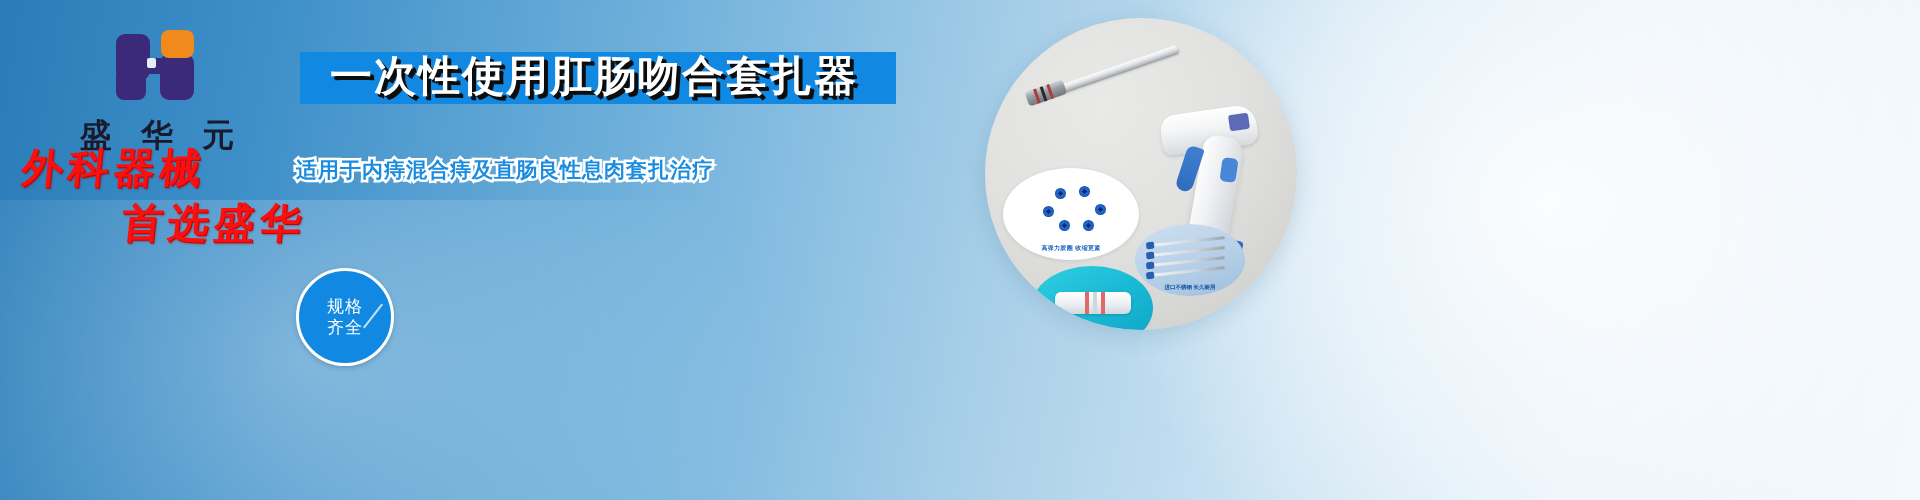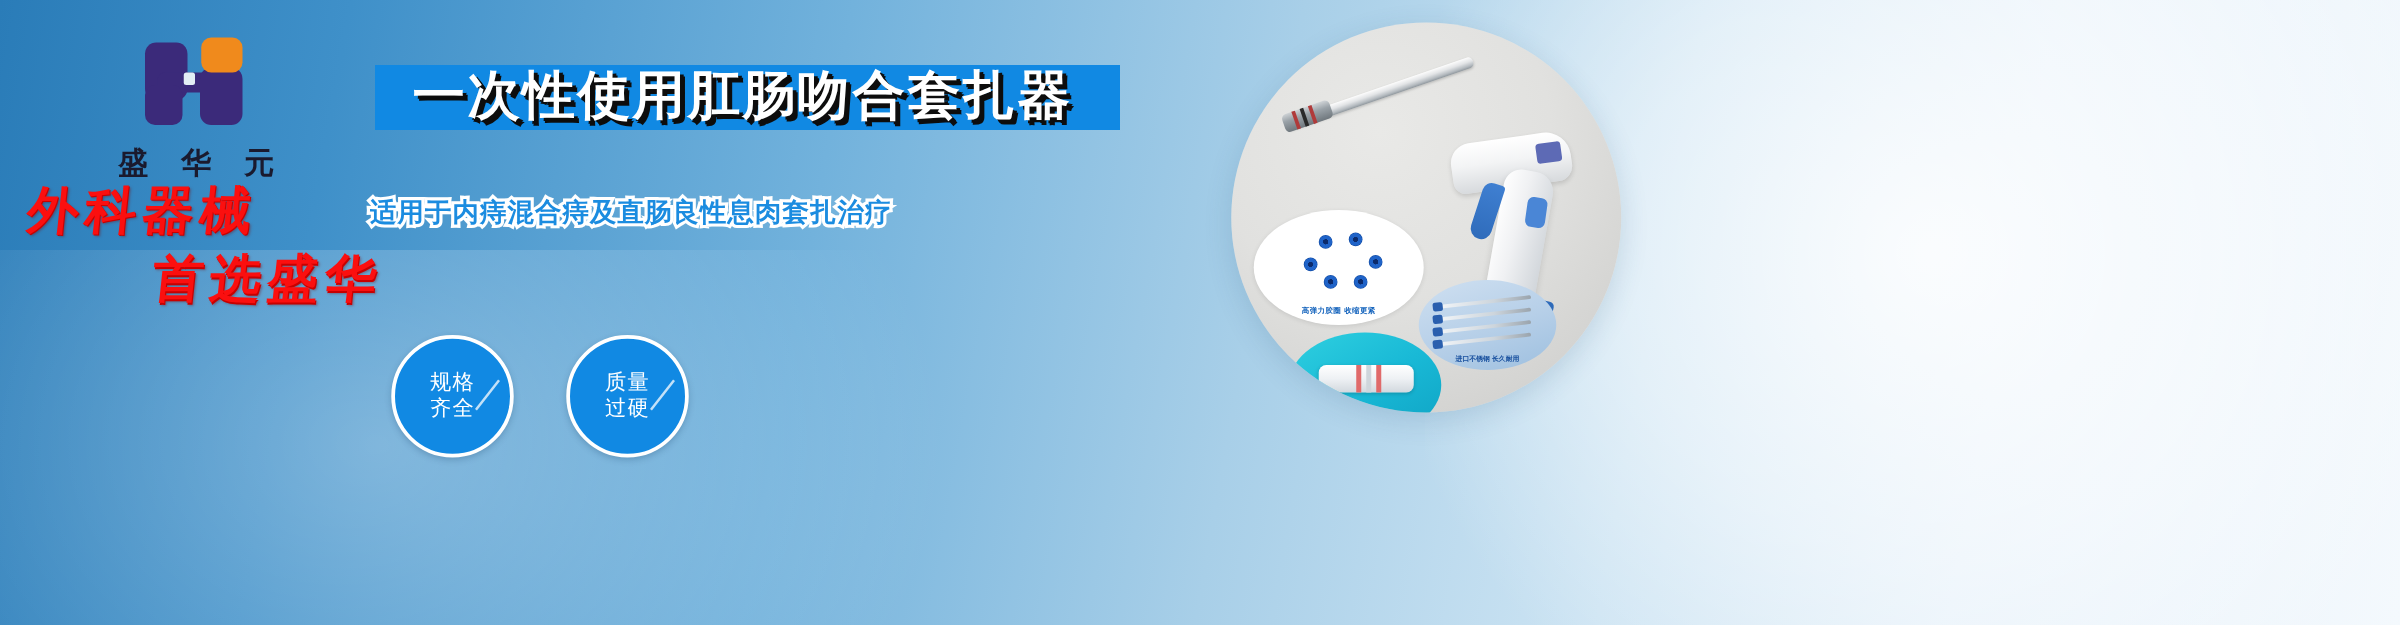--- a/index.html
+++ b/index.html
@@ -20,21 +20,21 @@
   .glow2{
     position:absolute;left:0;bottom:-220px;width:760px;height:520px;
     background:radial-gradient(ellipse at 40% 30%, rgba(255,255,255,.30) 0%, rgba(255,255,255,0) 70%);
     pointer-events:none;
   }
 
   
   .logo-block{position:absolute;left:62px;top:28px;width:190px;text-align:center;}
   .logo-mark{width:86px;height:80px;margin:0 auto;display:block;}
   .logo-name{
-    margin-top:6px;font-size:24px;letter-spacing:9px;color:#1a1a2e;
+    margin-top:6px;font-size:32px;letter-spacing:9px;color:#1a1a2e;
     font-weight:700;text-indent:9px;font-family:"DejaVu Sans",sans-serif;
   }
 
   
   .slogan{position:absolute;left:14px;top:148px;width:330px;color:#fb0f0f;}
   .slogan div{
     font-family:"DejaVu Serif",serif;font-weight:700;font-size:41px;
     letter-spacing:5px;line-height:1.0;
     text-shadow:1px 1px 0 #c80000, 2px 2px 2px rgba(120,0,0,.35);
     transform:skewX(-6deg);
@@ -54,21 +54,21 @@
     text-shadow:3px 3px 0 #0d0d0d, 4px 4px 0 #0d0d0d;
   }
   .subtitle{
     position:absolute;left:296px;top:156px;width:640px;
     font-family:"DejaVu Sans",sans-serif;font-weight:700;
     font-size:21px;letter-spacing:1px;color:#1b8ce0;white-space:nowrap;
     -webkit-text-stroke:5px #ffffff;paint-order:stroke fill;
   }
 
   
-  .features{position:absolute;left:313px;top:268px;display:flex;gap:42px;}
+  .features{position:absolute;left:296px;top:268px;display:flex;}
   .feature{
     position:relative;width:92px;height:92px;border-radius:50%;
     background:#1189e3;border:3px solid #ffffff;
     box-shadow:0 2px 5px rgba(20,60,100,.25);
     display:flex;flex-direction:column;align-items:center;justify-content:center;
     overflow:hidden;
   }
   .feature .slash{
     position:absolute;right:17px;top:30px;width:2px;height:30px;
     background:rgba(255,255,255,.75);transform:rotate(38deg);
@@ -193,25 +193,20 @@
   <div class="title-bar"></div>
   <div class="title-text">一次性使用肛肠吻合套扎器</div>
   <div class="subtitle">适用于内痔混合痔及直肠良性息肉套扎治疗</div>
 
   <div class="features">
     <div class="feature">
       <span>规格</span>
       <span>齐全</span>
       <div class="slash"></div>
     </div>
-    <div class="feature">
-      <span>质量</span>
-      <span>过硬</span>
-      <div class="slash"></div>
-    </div>
   </div>
 
   <div class="product">
     <div class="gun-barrel"></div>
     <div class="gun-tip">
       <div class="band b1"></div>
         <div class="band b2"></div>
         <div class="band b3"></div>
     </div>
     <div class="gun-body"></div>

